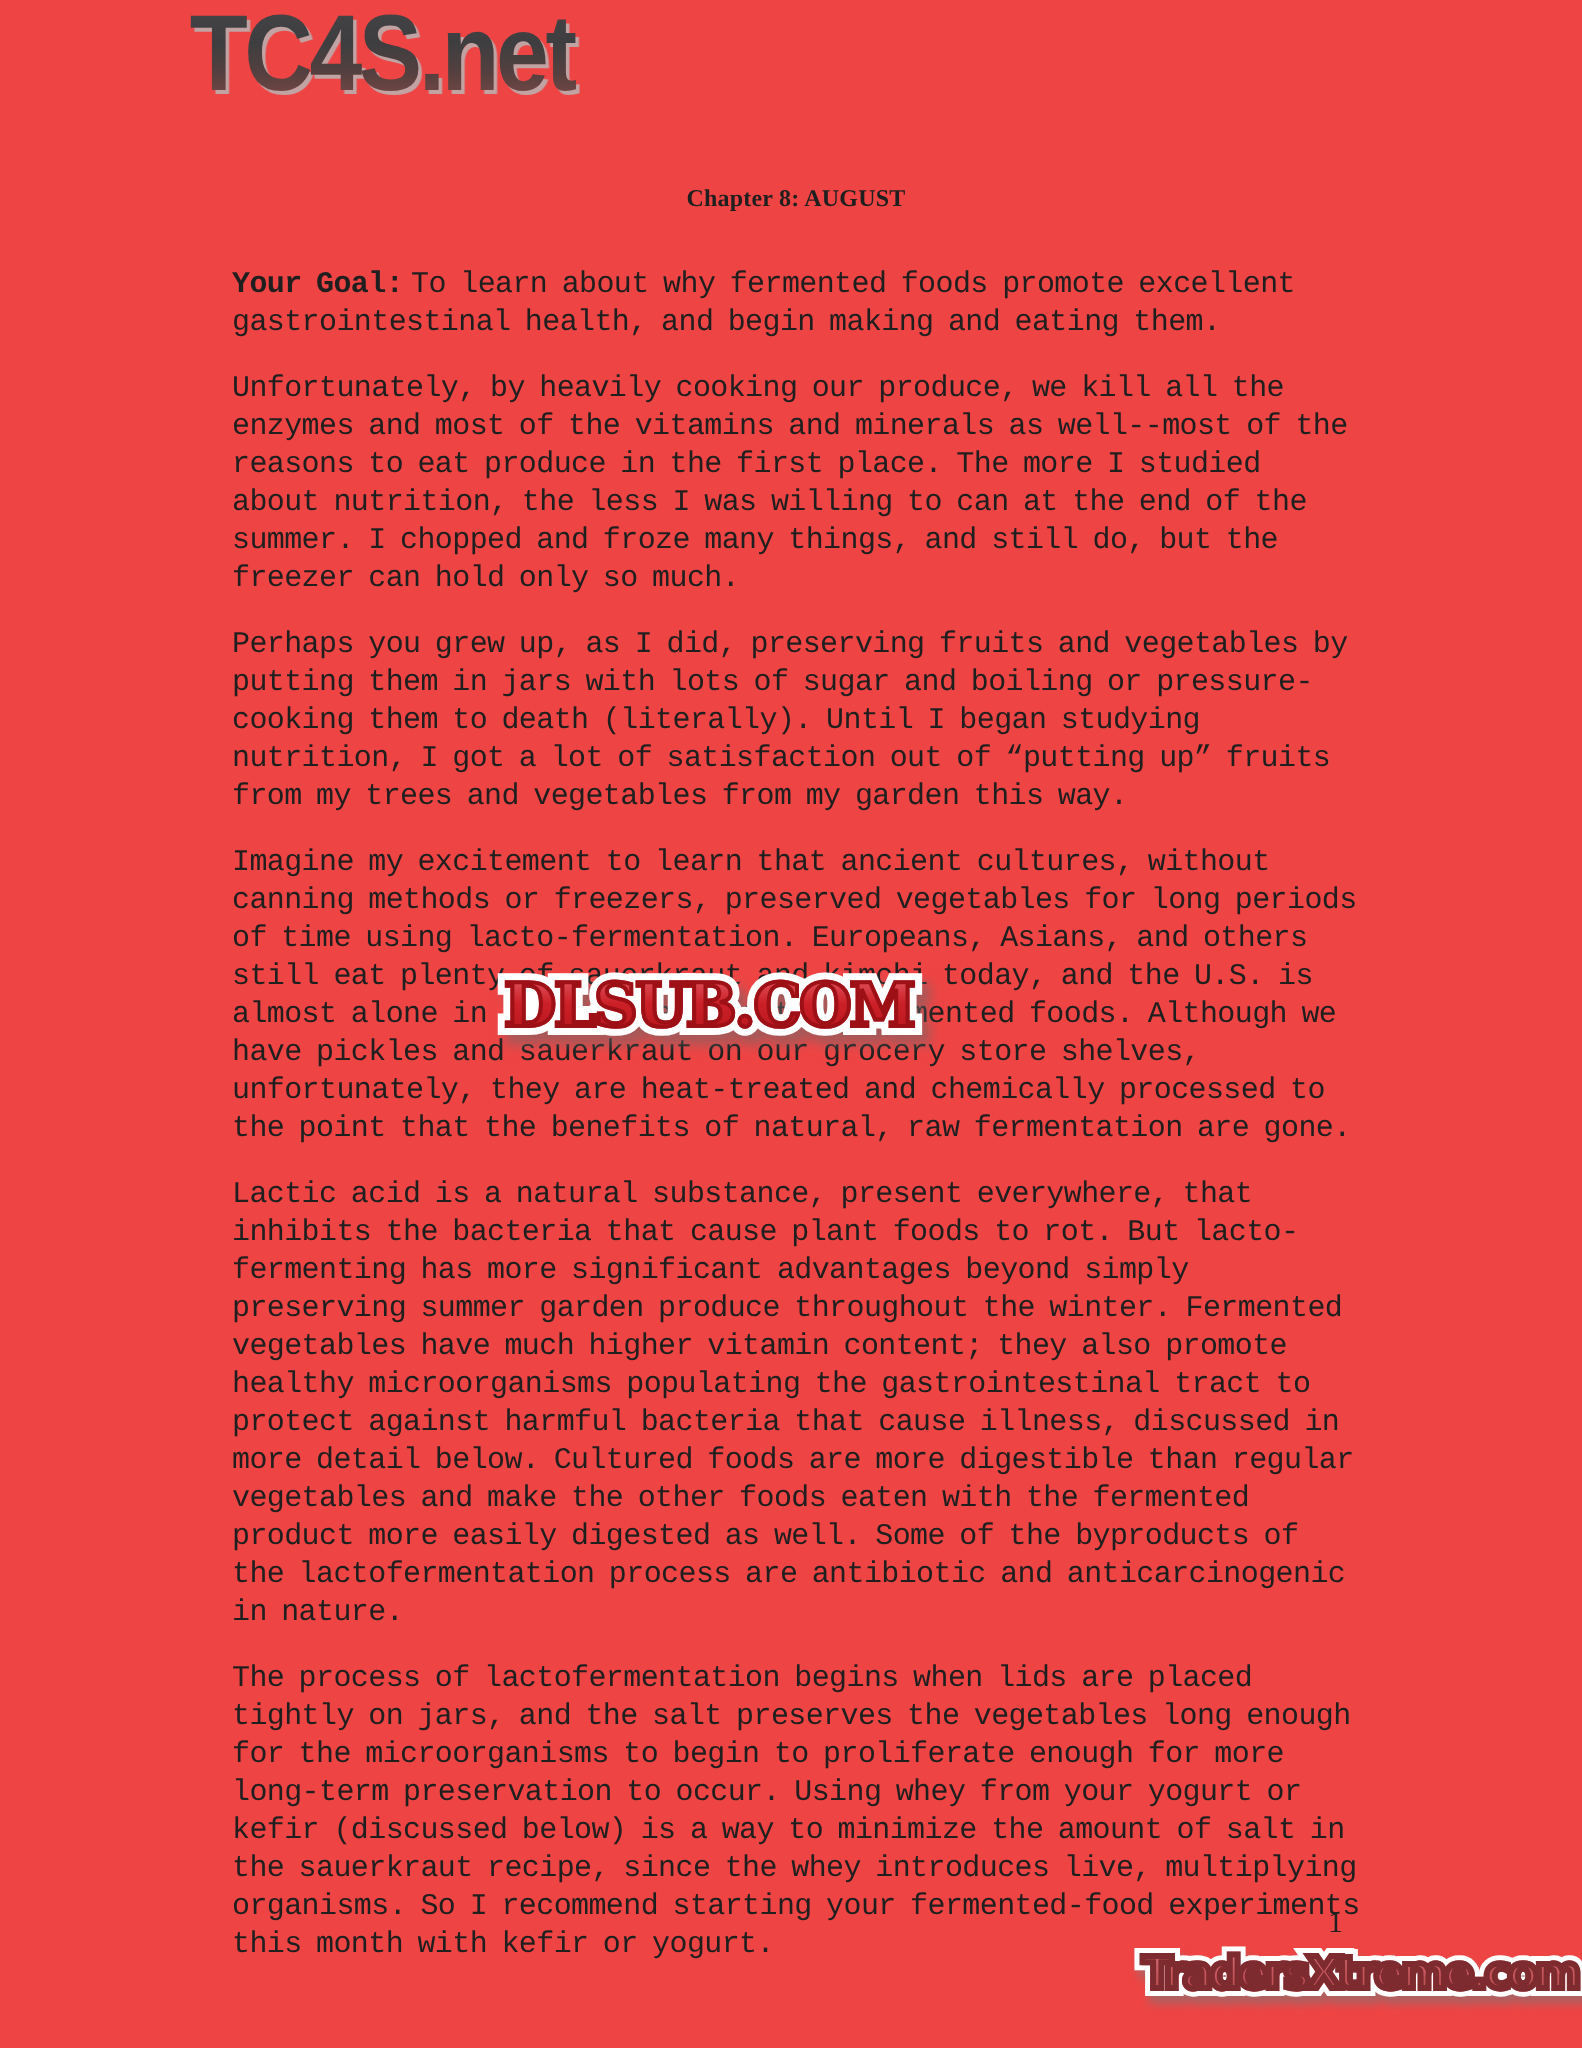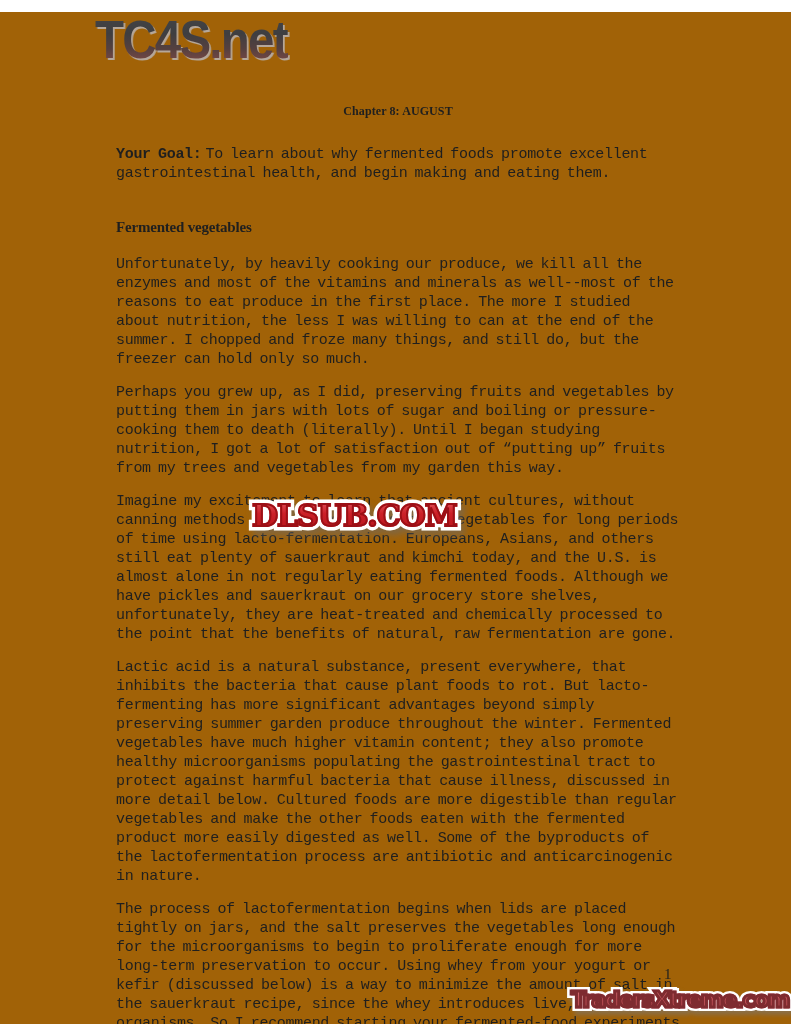--- a/index.html
+++ b/index.html
@@ -5,21 +5,21 @@
   * { margin: 0; padding: 0; box-sizing: border-box; }
   html, body { width: 791px; height: 1024px; }
   body {
     background: #ffffff;
     font-family: "Liberation Serif", serif;
     color: #1f1f1f;
     position: relative;
     overflow: hidden;
   }
 
-  .page { position: absolute; inset: 0; background: #a16207; margin-top: 12px; }
+  .page { position: absolute; inset: 0; background: #ef4444; }
 
   
   .content {
     position: absolute;
     left: 116px; top: 90px;
     width: 564px;
   }
   .doc-title {
     font-size: 12px; font-weight: bold;
     text-align: center;
@@ -130,21 +130,20 @@
 
   <div class="tc4s">TC4S.net</div>
 
   <div class="content">
 
     <div class="doc-title">Chapter 8: AUGUST</div>
 
     <p><b>Your Goal:</b><span>To learn about why fermented foods promote excellent gastrointestinal health, and begin making and eating them.</span></p>
 
 
-    <div class="section-heading">Fermented vegetables</div>
 
     <p>Unfortunately, by heavily cooking our produce, we kill all the enzymes and most of the vitamins and minerals as well--most of the reasons to eat produce in the first place.  The more I studied about nutrition, the less I was willing to can at the end of the summer.  I chopped and froze many things, and still do, but the freezer can hold only so much.</p>
 
     <p>Perhaps you grew up, as I did, preserving fruits and vegetables by putting them in jars with lots of sugar and boiling or pressure-cooking them to death (literally).  Until I began studying nutrition, I got a lot of satisfaction out of “putting up” fruits from my trees and vegetables from my garden this way.</p>
 
     <p>Imagine my excitement to learn that ancient cultures, without canning methods or freezers, preserved vegetables for long periods of time using lacto-fermentation.  Europeans, Asians, and others still eat plenty of sauerkraut and kimchi today, and the U.S. is almost alone in not regularly eating fermented foods.  Although we have pickles and sauerkraut on our grocery store shelves, unfortunately, they are heat-treated and chemically processed to the point that the benefits of natural, raw fermentation are gone.</p>
 
     <p>Lactic acid is a natural substance, present everywhere, that inhibits the bacteria that cause plant foods to rot.  But lacto-fermenting has more significant advantages beyond simply preserving summer garden produce throughout the winter.  Fermented vegetables have much higher vitamin content; they also promote healthy microorganisms populating the gastrointestinal tract to protect against harmful bacteria that cause illness, discussed in more detail below.  Cultured foods are more digestible than regular vegetables and make the other foods eaten with the fermented product more easily digested as well.  Some of the byproducts of the lactofermentation process are antibiotic and anticarcinogenic in nature.</p>
 
     <p>The process of lactofermentation begins when lids are placed tightly on jars, and the salt preserves the vegetables long enough for the microorganisms to begin to proliferate enough for more long-term preservation to occur.  Using whey from your yogurt or kefir (discussed below) is a way to minimize the amount of salt in the sauerkraut recipe, since the whey introduces live, multiplying organisms.  So I recommend starting your fermented-food experiments this month with kefir or yogurt.</p>

